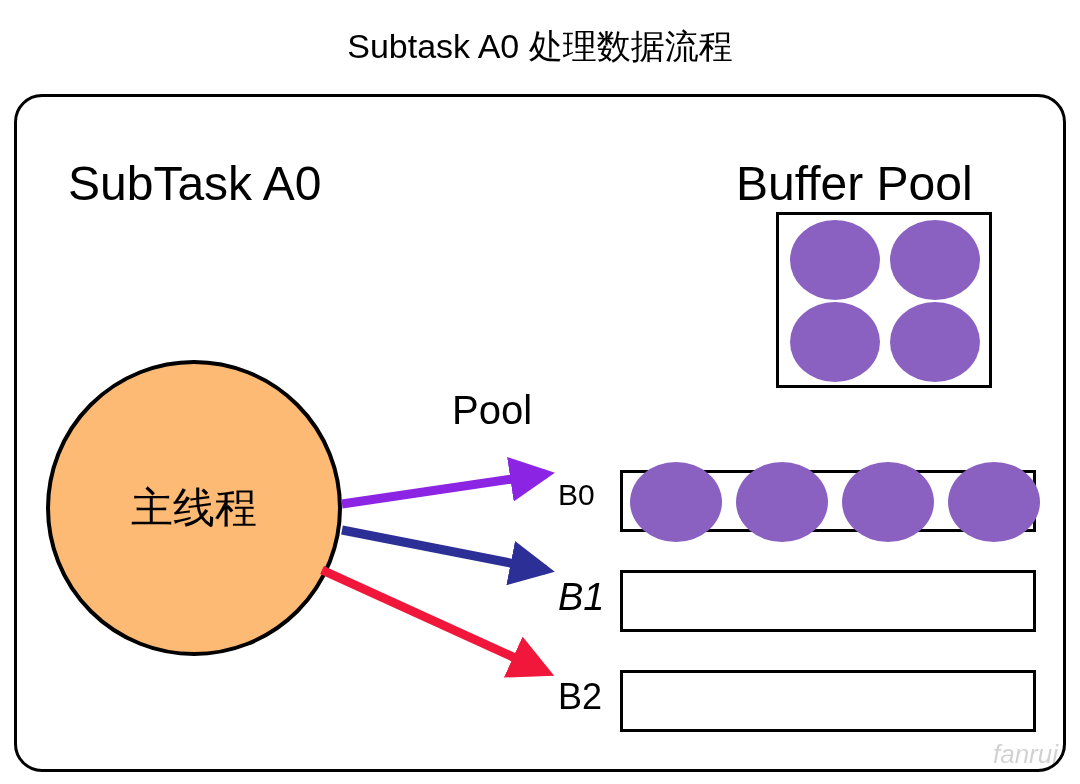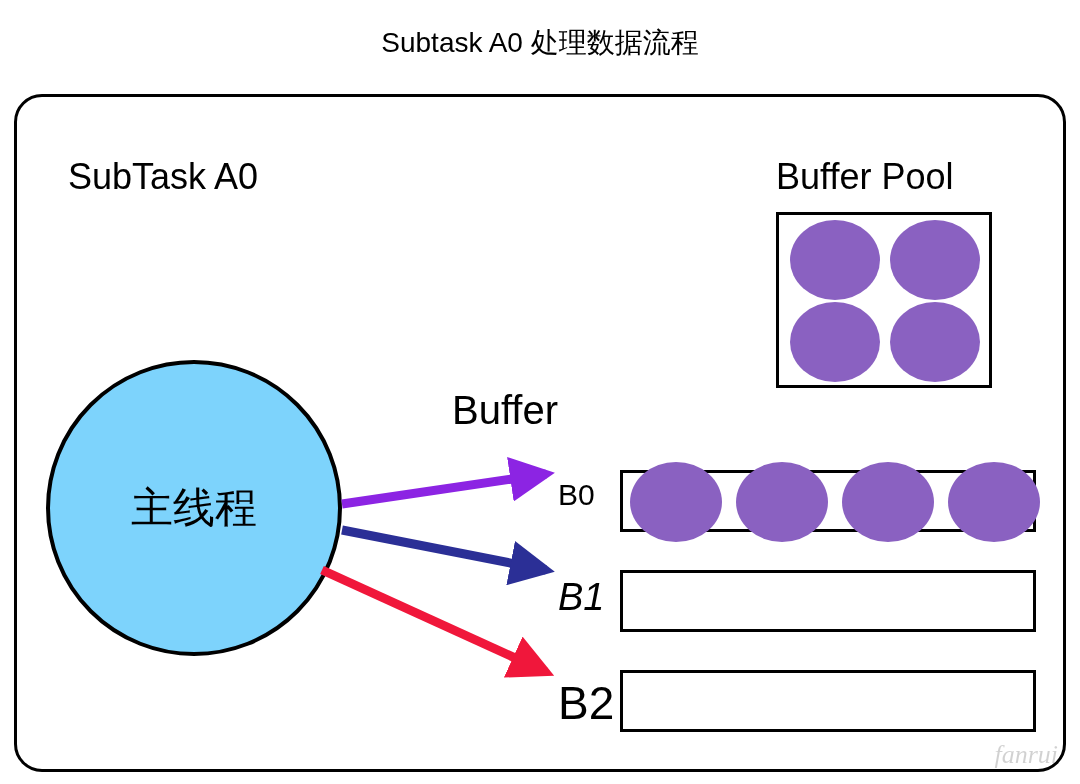--- a/index.html
+++ b/index.html
@@ -9,52 +9,52 @@
       position: relative;
       background: #ffffff;
       font-family: "Helvetica Neue", Arial, "PingFang SC", "Microsoft YaHei", sans-serif;
     }
     .title {
       position: absolute;
       top: 24px;
       left: 0;
       width: 100%;
       text-align: center;
-      font-size: 28px;
+      font-size: 34px;
       font-weight: 400;
       color: #000;
     }
     .frame {
       position: absolute;
       top: 94px;
       left: 14px;
       width: 1052px;
       height: 678px;
       border: 3px solid #000;
       border-radius: 28px;
     }
     .label {
       position: absolute;
-      font-size: 36px;
+      font-size: 48px;
       color: #000;
       font-weight: 400;
     }
     .subtask-label { top: 156px; left: 68px; }
-    .bufferpool-label { top: 156px; left: 736px; margin-left: 40px; }
+    .bufferpool-label { top: 156px; left: 736px; }
     .keyby-label { top: 388px; left: 452px; font-size: 40px; }
     .b0-label { top: 478px; left: 558px; font-size: 30px; }
     .b1-label { top: 576px; left: 558px; font-size: 38px; font-style: italic; }
-    .b2-label { top: 676px; left: 558px; font-size: 46px; }
+    .b2-label { top: 676px; left: 558px; font-size: 36px; }
     .circle {
       position: absolute;
       top: 360px;
       left: 46px;
       width: 296px;
       height: 296px;
-      background: #7dd3fc;
+      background: #fdba74;
       border: 4px solid #000;
       border-radius: 50%;
       display: flex;
       align-items: center;
       justify-content: center;
     }
     .circle-text {
       font-size: 42px;
       color: #000;
     }
@@ -93,41 +93,41 @@
     .qo2 { left: 736px; }
     .qo3 { left: 842px; }
     .qo4 { left: 948px; }
     .watermark {
       position: absolute;
       right: 22px;
       bottom: 14px;
       font-size: 26px;
       font-style: italic;
       color: rgba(0,0,0,0.18);
-      font-family: Liberation Serif, serif;
+      font-family: Liberation Sans, sans-serif;
     }
     svg.arrows {
       position: absolute;
       top: 0;
       left: 0;
       width: 1080px;
       height: 784px;
       pointer-events: none;
     }
   </style>
 </head>
 <body>
 
 <div class="title">Subtask A0 处理数据流程</div>
 
 <div class="frame"></div>
 
 <div class="label subtask-label">SubTask A0</div>
 <div class="label bufferpool-label">Buffer Pool</div>
-<div class="label keyby-label">Buffer</div>
+<div class="label keyby-label">Pool</div>
 
 <div class="circle">
   <span class="circle-text">主线程</span>
 </div>
 
 <div class="pool-box"></div>
 <div class="oval po po1"></div>
 <div class="oval po po2"></div>
 <div class="oval po po3"></div>
 <div class="oval po po4"></div>

